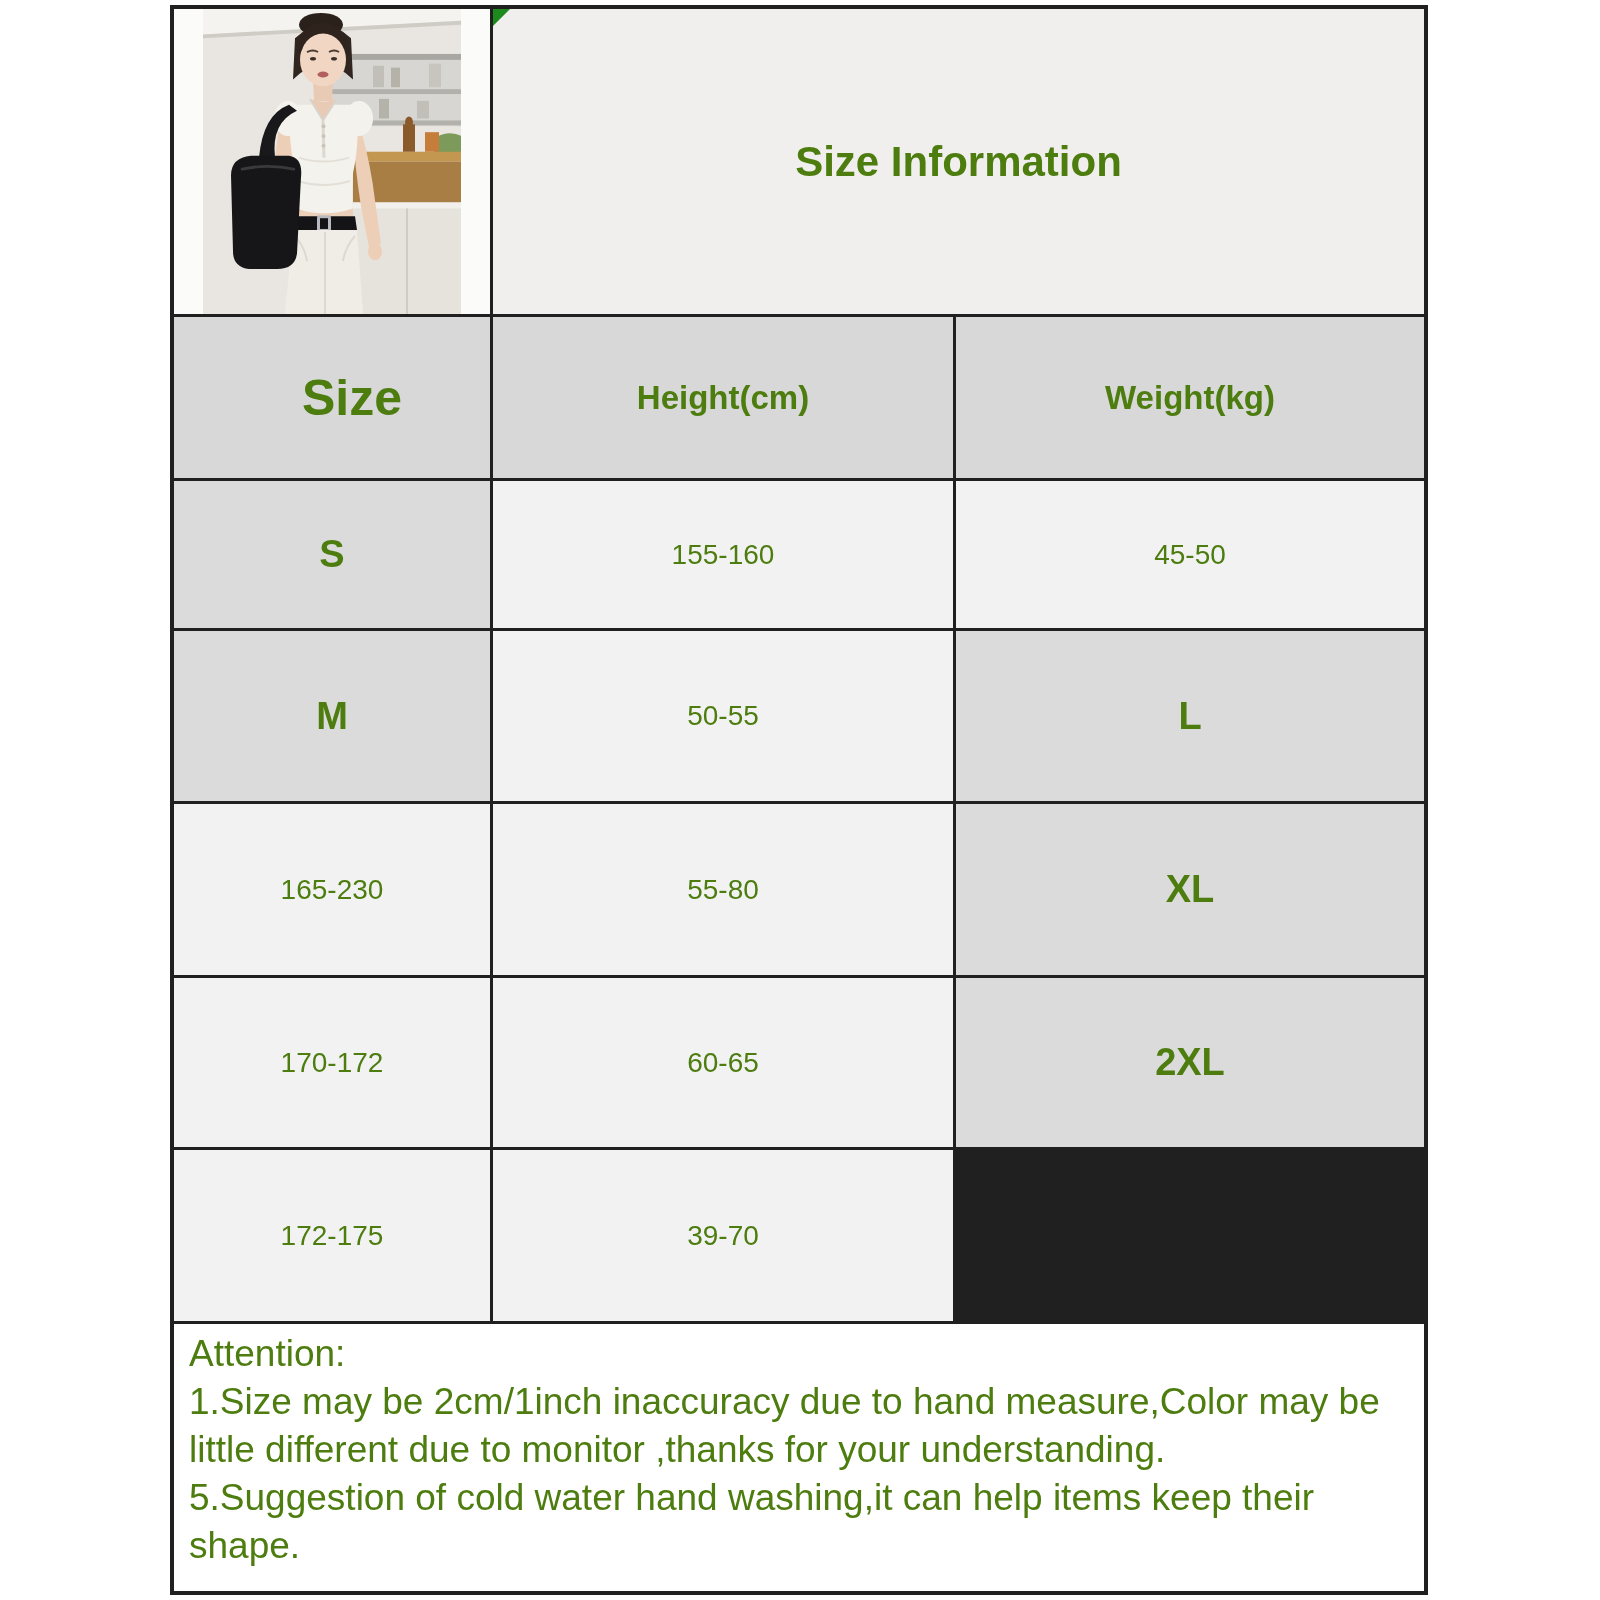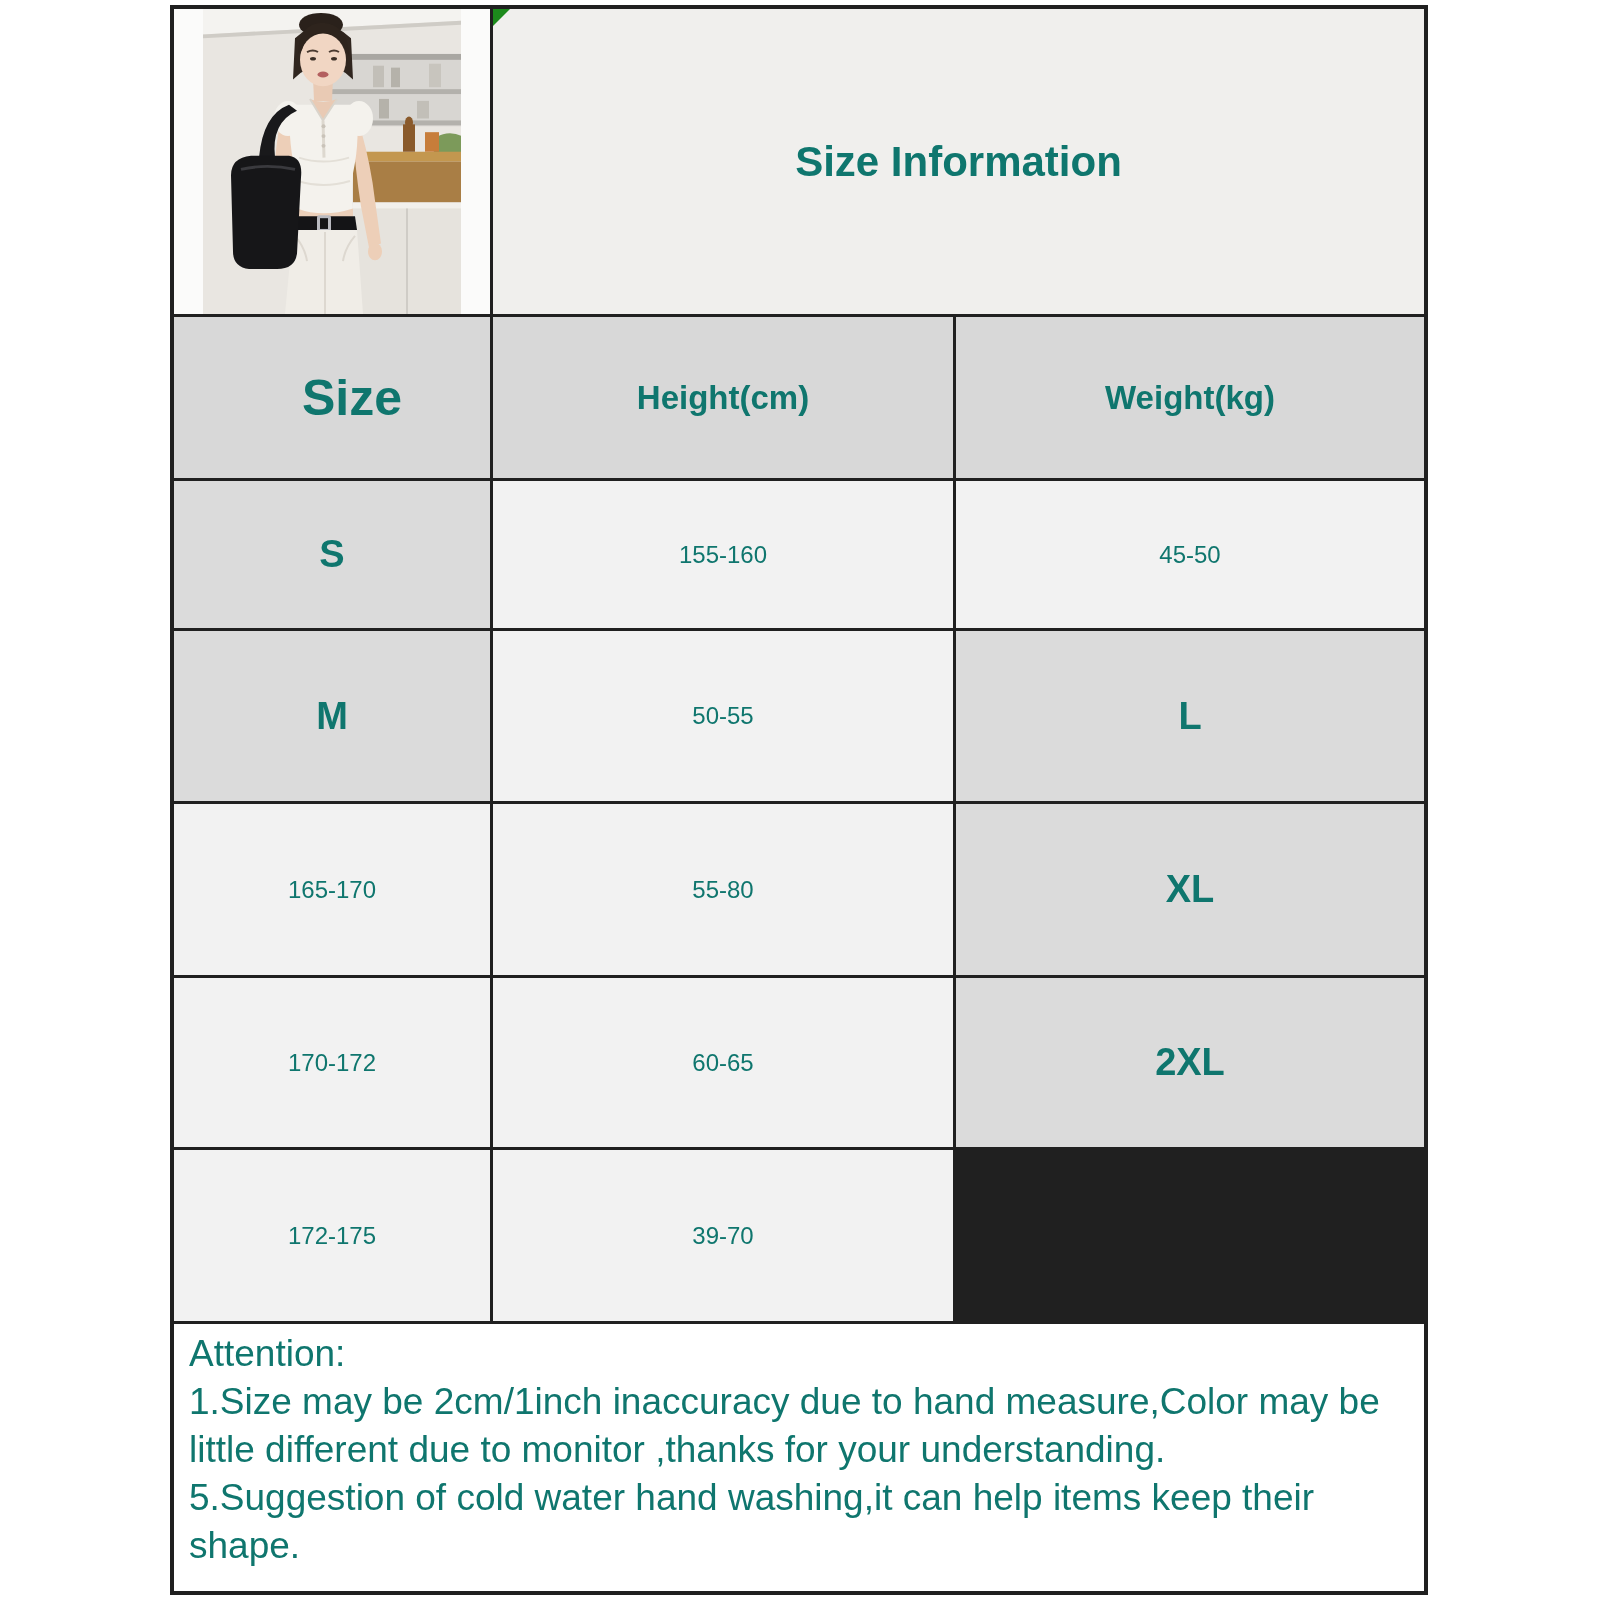--- a/index.html
+++ b/index.html
@@ -1,21 +1,21 @@
 <!DOCTYPE html>
 <html><head>
 <meta charset="utf-8">
 <style>
   html,body{margin:0;padding:0;background:#ffffff;}
   .canvas{
     position:relative;
     width:1600px;height:1600px;
     background:#ffffff;
     font-family:"Liberation Sans", sans-serif;
-    color:#0f766e;
+    color:#4d7c0f;
     overflow:hidden;
   }
   .size-table{
     position:absolute;left:170px;top:5px;
     width:1258px;height:1590px;
     box-sizing:border-box;
     border:4px solid #202020;
     background:#202020;
     display:grid;
     grid-template-columns:316px 460px 1fr;
@@ -36,21 +36,21 @@
   .corner-marker{
     position:absolute;left:0;top:0;
     width:0;height:0;
     border-top:17px solid #1c8a1c;
     border-right:17px solid transparent;
   }
   .hdr{ background:#d8d8d8; font-weight:bold; }
   .hdr-size{ font-size:50px;padding-left:40px; }
   .hdr-col{ font-size:33px; }
   .size-col{ background:#dbdbdb; font-weight:bold; font-size:38px; }
-  .data-cell{ background:#f2f2f2; font-size:24px; font-weight:normal; }
+  .data-cell{ background:#f2f2f2; font-size:28px; font-weight:normal; }
   .attention-cell{
     background:#ffffff; grid-column:1 / span 3; grid-row:8;
     display:block;
     padding:6px 14px 6px 15px;
     font-size:37px; line-height:48px; font-weight:normal;
     text-align:left;
   }
   .photo-frame{
     width:258px;height:100%;
     overflow:hidden;
@@ -153,21 +153,21 @@
     <div class="cell hdr hdr-col">Weight(kg)</div>
 
     <div class="cell size-col">S</div>
     <div class="cell data-cell">155-160</div>
     <div class="cell data-cell">45-50</div>
 
     <div class="cell size-col">M</div>
     <div class="cell data-cell">50-55</div>
 
     <div class="cell size-col">L</div>
-    <div class="cell data-cell">165-170</div>
+    <div class="cell data-cell">165-230</div>
     <div class="cell data-cell">55-80</div>
 
     <div class="cell size-col">XL</div>
     <div class="cell data-cell">170-172</div>
     <div class="cell data-cell">60-65</div>
 
     <div class="cell size-col">2XL</div>
     <div class="cell data-cell">172-175</div>
     <div class="cell data-cell">39-70</div>
 

